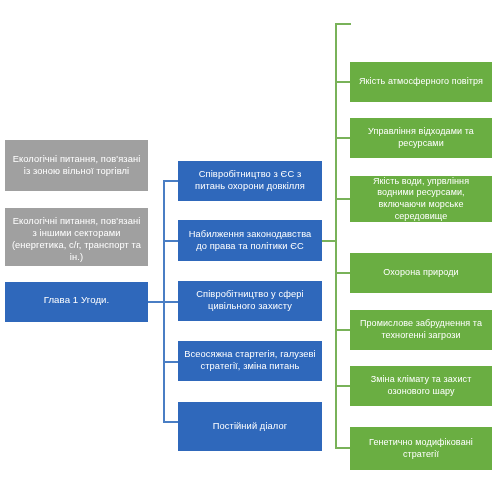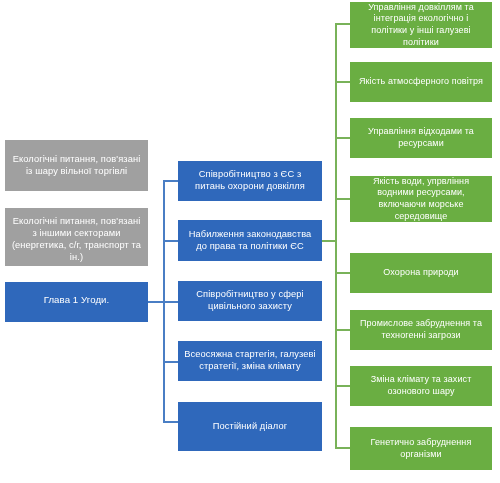--- a/index.html
+++ b/index.html
@@ -87,21 +87,21 @@
   <div class="conn-green h" style="left:335px; top:23px; width:16px;"></div>
   <div class="conn-green h" style="left:335px; top:81px; width:16px;"></div>
   <div class="conn-green h" style="left:335px; top:137px; width:16px;"></div>
   <div class="conn-green h" style="left:335px; top:198px; width:16px;"></div>
   <div class="conn-green h" style="left:335px; top:272px; width:16px;"></div>
   <div class="conn-green h" style="left:335px; top:329px; width:16px;"></div>
   <div class="conn-green h" style="left:335px; top:385px; width:16px;"></div>
   <div class="conn-green h" style="left:335px; top:447px; width:16px;"></div>
 
   <div class="node gray" style="left:5px; top:140px; width:143px; height:51px;">
-    <span class="node-text">Екологічні питання, пов'язані із шару вільної торгівлі</span>
+    <span class="node-text">Екологічні питання, пов'язані із зоною вільної торгівлі</span>
   </div>
 
   <div class="node gray" style="left:5px; top:208px; width:143px; height:58px;align-items:flex-end;">
     <span class="node-text">Екологічні питання, пов'язані з іншими секторами (енергетика, с/г, транспорт та ін.)</span>
   </div>
 
   <div class="node blue-root" style="left:5px; top:282px; width:143px; height:40px; flex-direction:column;">
     <span class="node-text">Глава 1 Угоди.</span>
     <span class="root-line-spacer"></span>
   </div>
@@ -112,30 +112,27 @@
 
   <div class="node blue" style="left:178px; top:220px; width:144px; height:41px;">
     <span class="node-text">Набилження законодавства до права та політики ЄС</span>
   </div>
 
   <div class="node blue" style="left:178px; top:281px; width:144px; height:40px;">
     <span class="node-text">Співробітництво у сфері цивільного захисту</span>
   </div>
 
   <div class="node blue" style="left:178px; top:341px; width:144px; height:40px;">
-    <span class="node-text">Всеосяжна стартегія, галузеві стратегії, зміна клімату</span>
+    <span class="node-text">Всеосяжна стартегія, галузеві стратегії, зміна питань</span>
   </div>
 
   <div class="node blue" style="left:178px; top:402px; width:144px; height:49px;">
     <span class="node-text">Постійний діалог</span>
   </div>
 
-  <div class="node green" style="left:350px; top:2px; width:142px; height:46px;">
-    <span class="node-text">Управління довкіллям та інтеграція екологічно і політики у інші галузеві політики</span>
-  </div>
 
   <div class="node green" style="left:350px; top:62px; width:142px; height:40px;">
     <span class="node-text">Якість атмосферного повітря</span>
   </div>
 
   <div class="node green" style="left:350px; top:118px; width:142px; height:40px;">
     <span class="node-text">Управління відходами та ресурсами</span>
   </div>
 
   <div class="node green" style="left:350px; top:176px; width:142px; height:46px;">
@@ -148,16 +145,16 @@
 
   <div class="node green" style="left:350px; top:310px; width:142px; height:40px;">
     <span class="node-text">Промислове забруднення та техногенні загрози</span>
   </div>
 
   <div class="node green" style="left:350px; top:366px; width:142px; height:40px;">
     <span class="node-text">Зміна клімату та захист озонового шару</span>
   </div>
 
   <div class="node green" style="left:350px; top:427px; width:142px; height:43px;">
-    <span class="node-text">Генетично забруднення організми</span>
+    <span class="node-text">Генетично модифіковані стратегії</span>
   </div>
 
 </div>
 
 </body></html>

